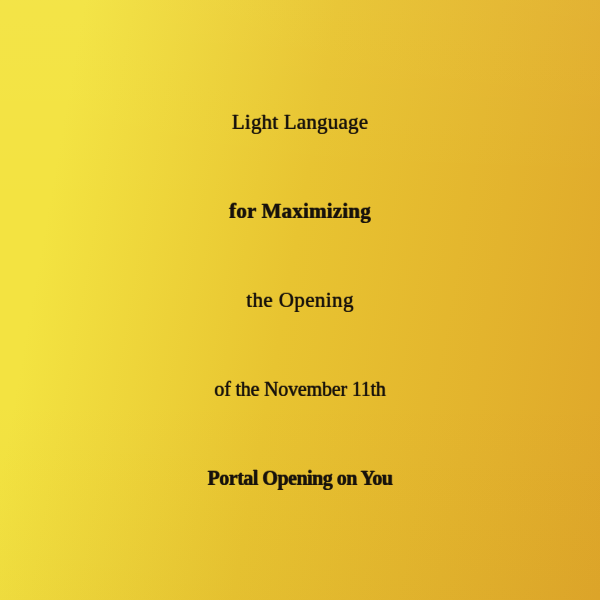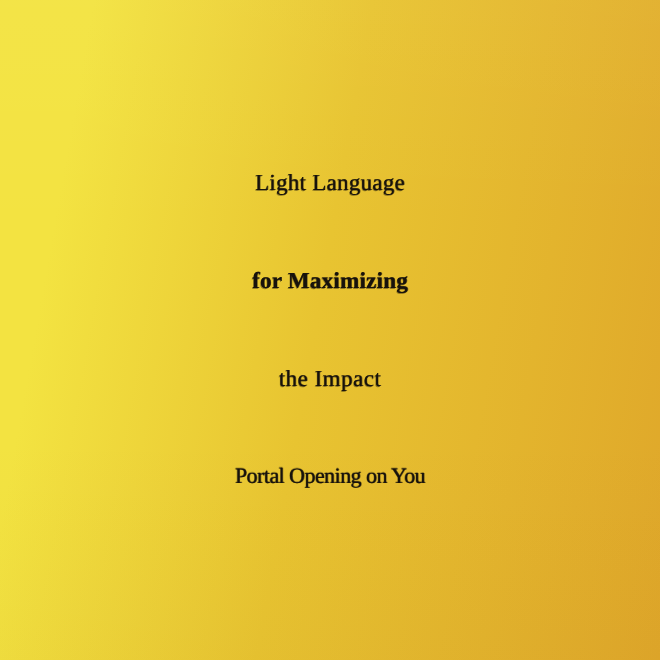--- a/index.html
+++ b/index.html
@@ -79,17 +79,18 @@
   .title-line.l5 { font-size: 60px; letter-spacing: -0.5px; }
 </style>
 </head>
 <body>
 
 <div id="card" style="background: linear-gradient(100deg, rgb(243, 227, 65) 0%, rgb(243, 227, 65) 12%, rgb(232, 196, 49) 48%, rgb(223, 167, 42) 100%);">
 
   <div id="title-block">
     <span class="title-line l1" style="color: rgb(23, 18, 12); font-size: 21px;">Light Language</span>
     <span class="title-line l2" style="color: rgb(23, 18, 12); font-size: 21px; font-weight: bold;">for Maximizing</span>
-    <span class="title-line l3" style="color: rgb(23, 18, 12); font-size: 21px;">the Impact</span>
-    <span class="title-line l5" style="color: rgb(23, 18, 12); font-size: 20px;">Portal Opening on You</span>
+    <span class="title-line l3" style="color: rgb(23, 18, 12); font-size: 21px;">the Opening</span>
+    <span class="title-line l4" style="color: rgb(23, 18, 12); font-size: 20px;">of the November 11th</span>
+    <span class="title-line l5" style="color: rgb(23, 18, 12); font-size: 20px; font-weight: bold;">Portal Opening on You</span>
   </div>
 
 </div>
 
 </body></html>

